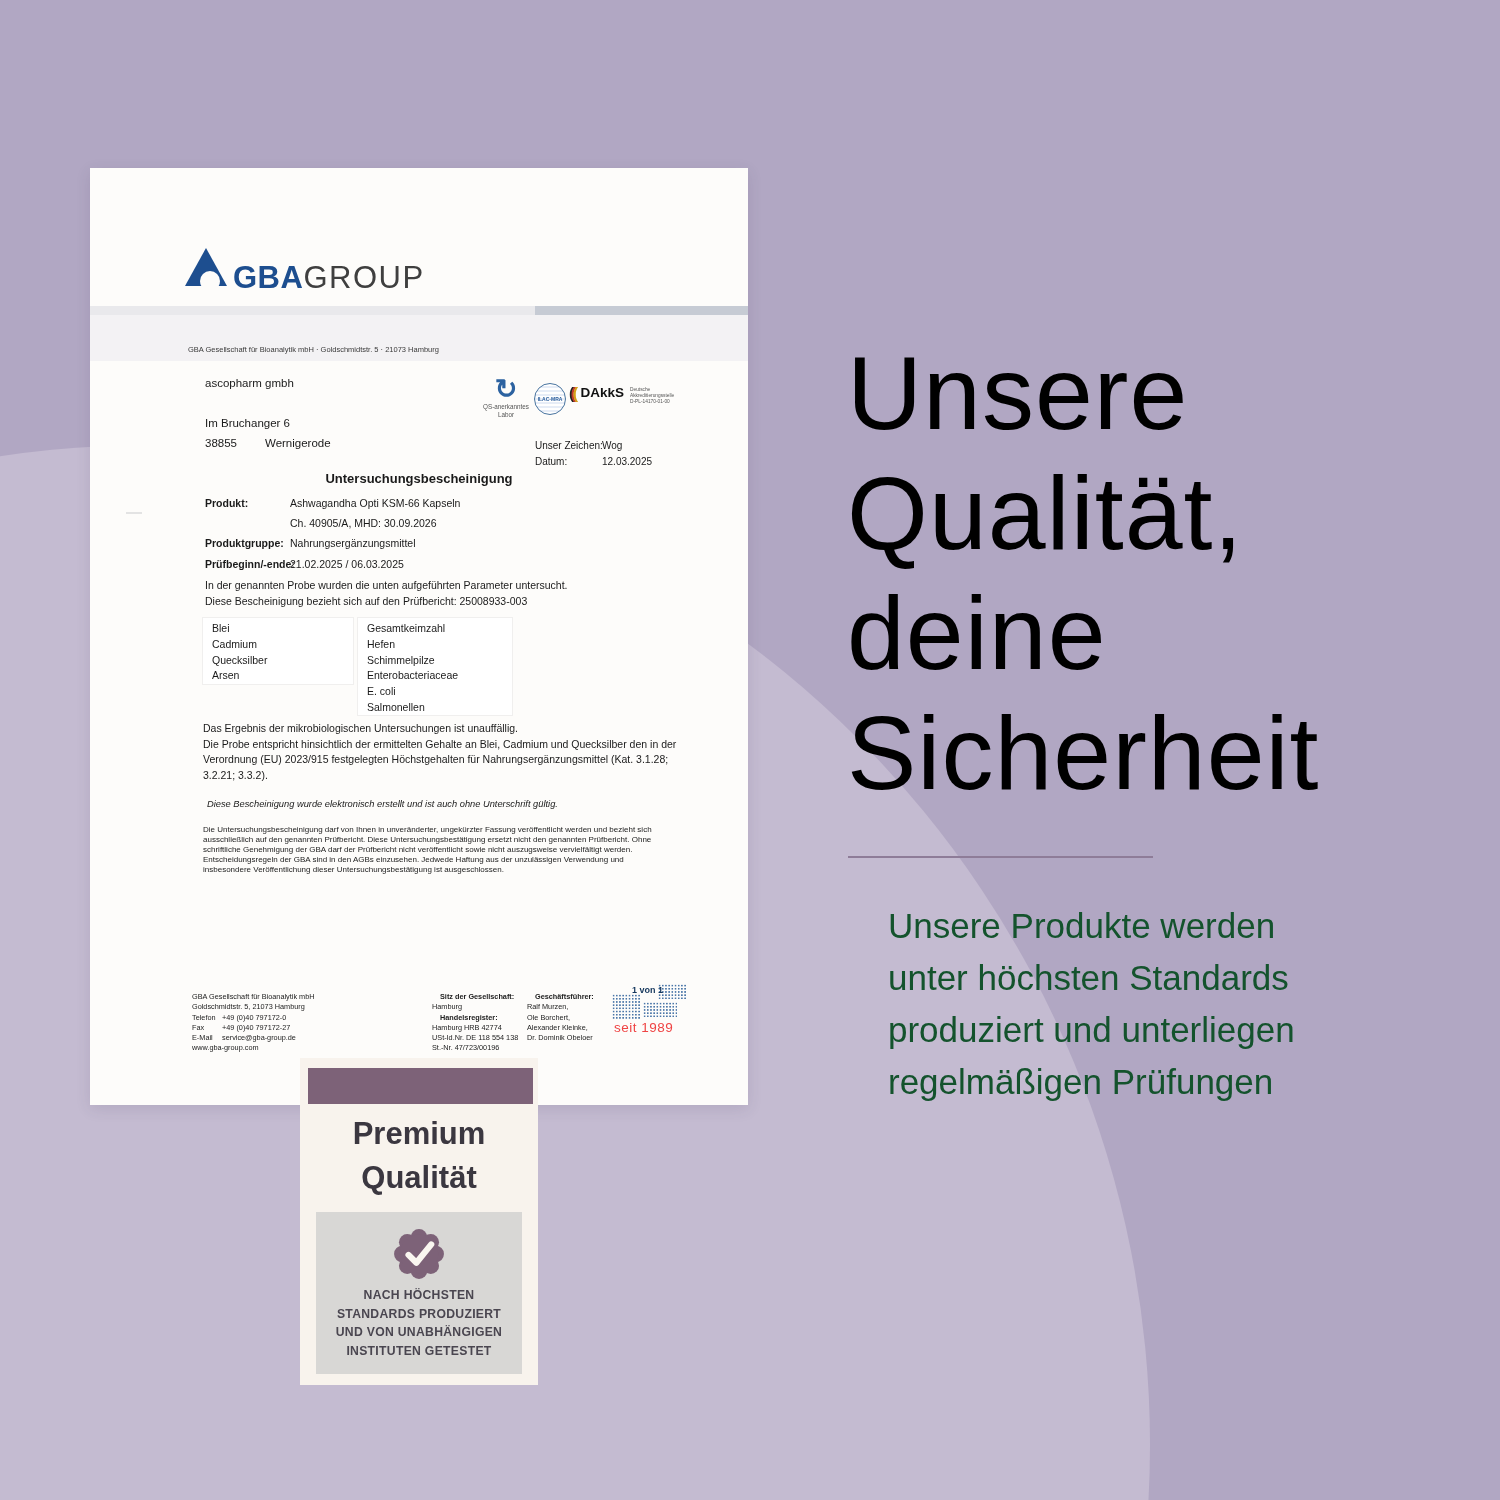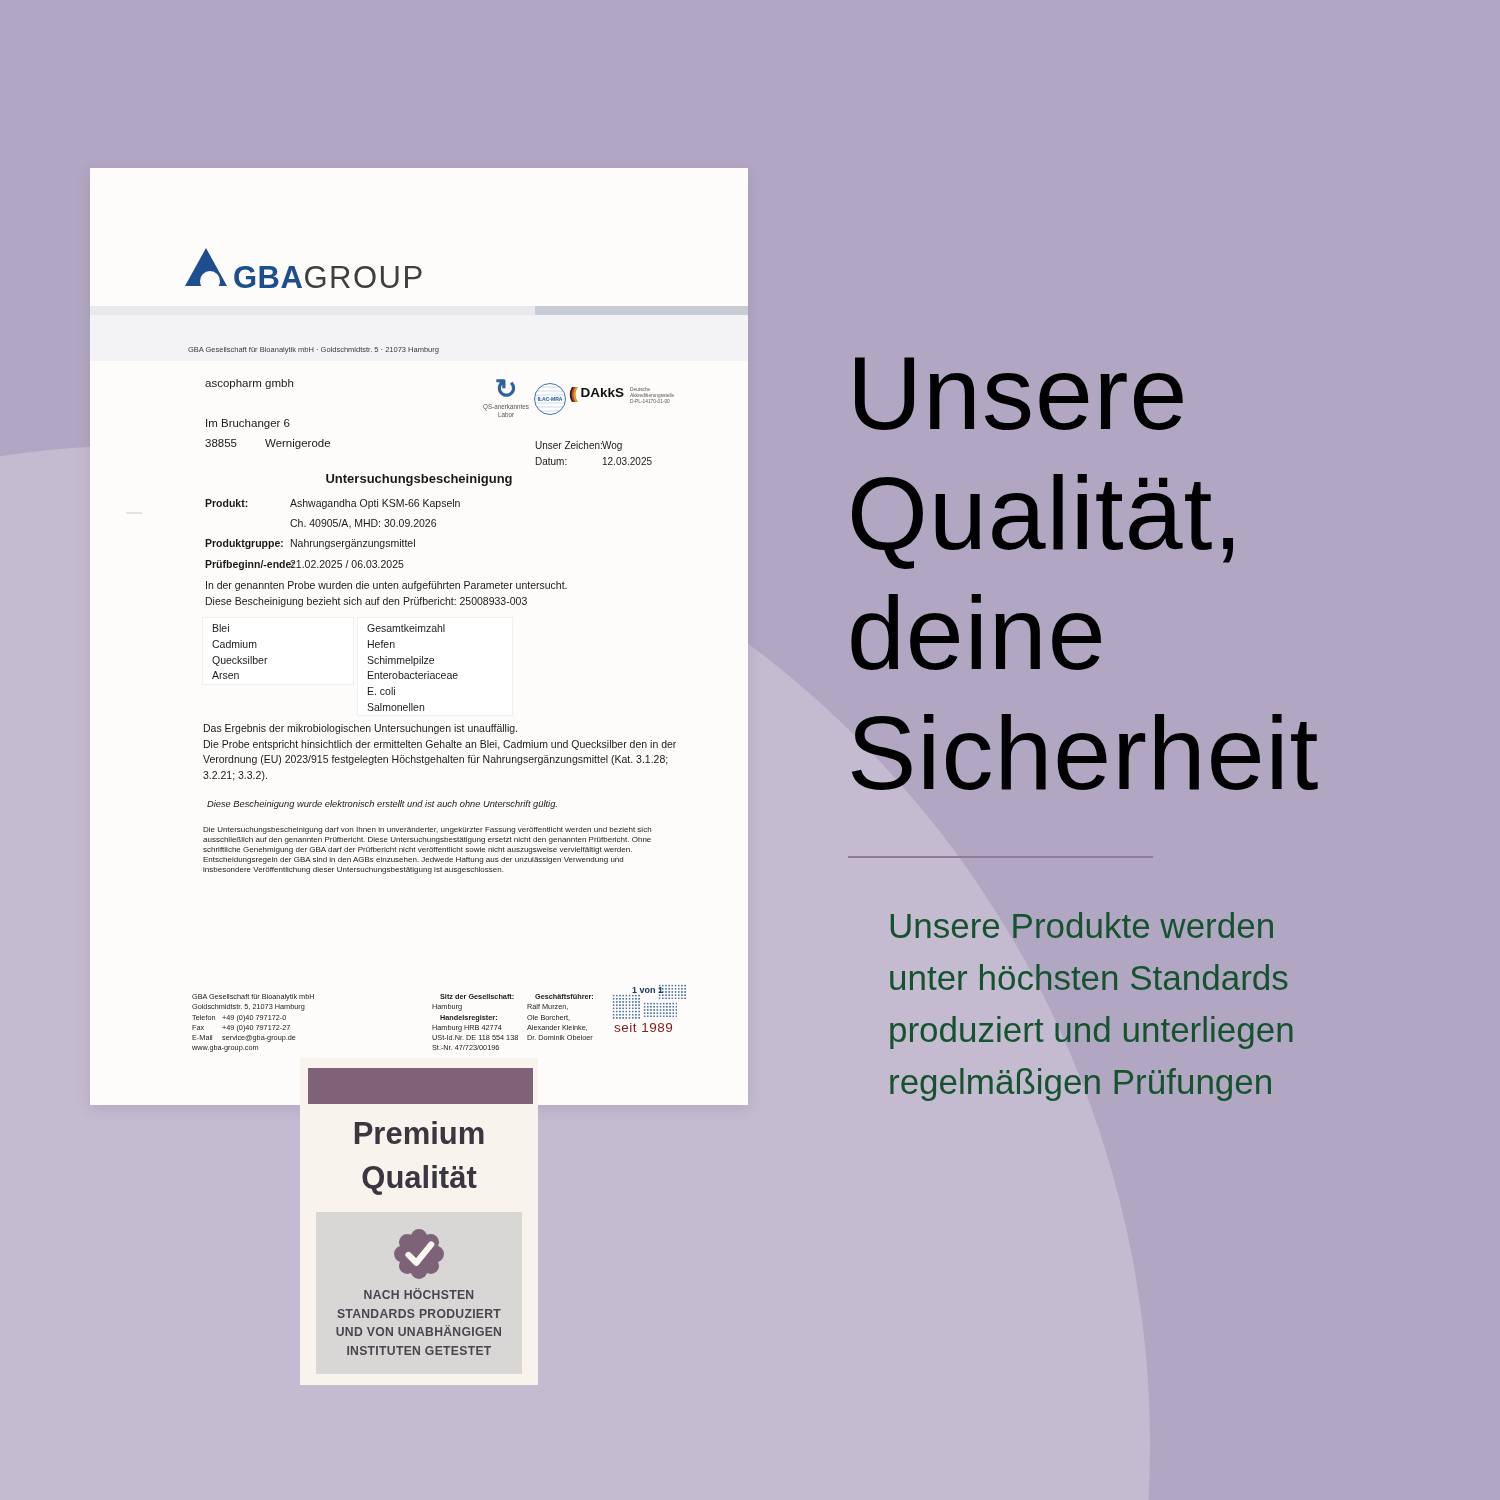--- a/index.html
+++ b/index.html
@@ -60,21 +60,21 @@
   .fc3{left:437px;top:824px;width:82px;}
   .foot .b{font-weight:bold;padding-left:8px;}
   .crow{display:flex;} .crow .cl{width:30px;}
   .pages{left:522px;top:816px;width:80px;height:36px;}
   .dots{position:absolute;background-image:radial-gradient(#4a76a8 .9px,rgba(0,0,0,0) 1px);
         background-size:3.2px 3.2px;}
   .d1{left:0;top:10px;width:28px;height:26px;}
   .d2{left:31px;top:18px;width:34px;height:15px;}
   .d3{left:46px;top:0;width:28px;height:15px;}
   .pages-label{position:absolute;left:20px;top:1px;font-size:9px;font-weight:bold;color:#14365c;}
-  .since{left:524px;top:852px;font-size:13.5px;letter-spacing:.5px;color:#7f1d1d;}
+  .since{left:524px;top:852px;font-size:13.5px;letter-spacing:.5px;color:#ef4444;}
   .fold{left:36px;top:344px;width:16px;height:2px;background:#e3e3e3;}
 
   
   .headline{left:838px;top:333px;font-family:Liberation Sans, sans-serif;
             font-size:104px;line-height:120px;color:#000000;letter-spacing:1px;margin-left:9px;}
   .divider{left:848px;top:856px;width:305px;border-top:2px solid #8e7c98;}
   .para{left:888px;top:900px;font-size:35px;line-height:52px;color:#14532d;}
 
   
   #badge{left:300px;top:1058px;width:238px;height:327px;background:#f8f3ed;}

